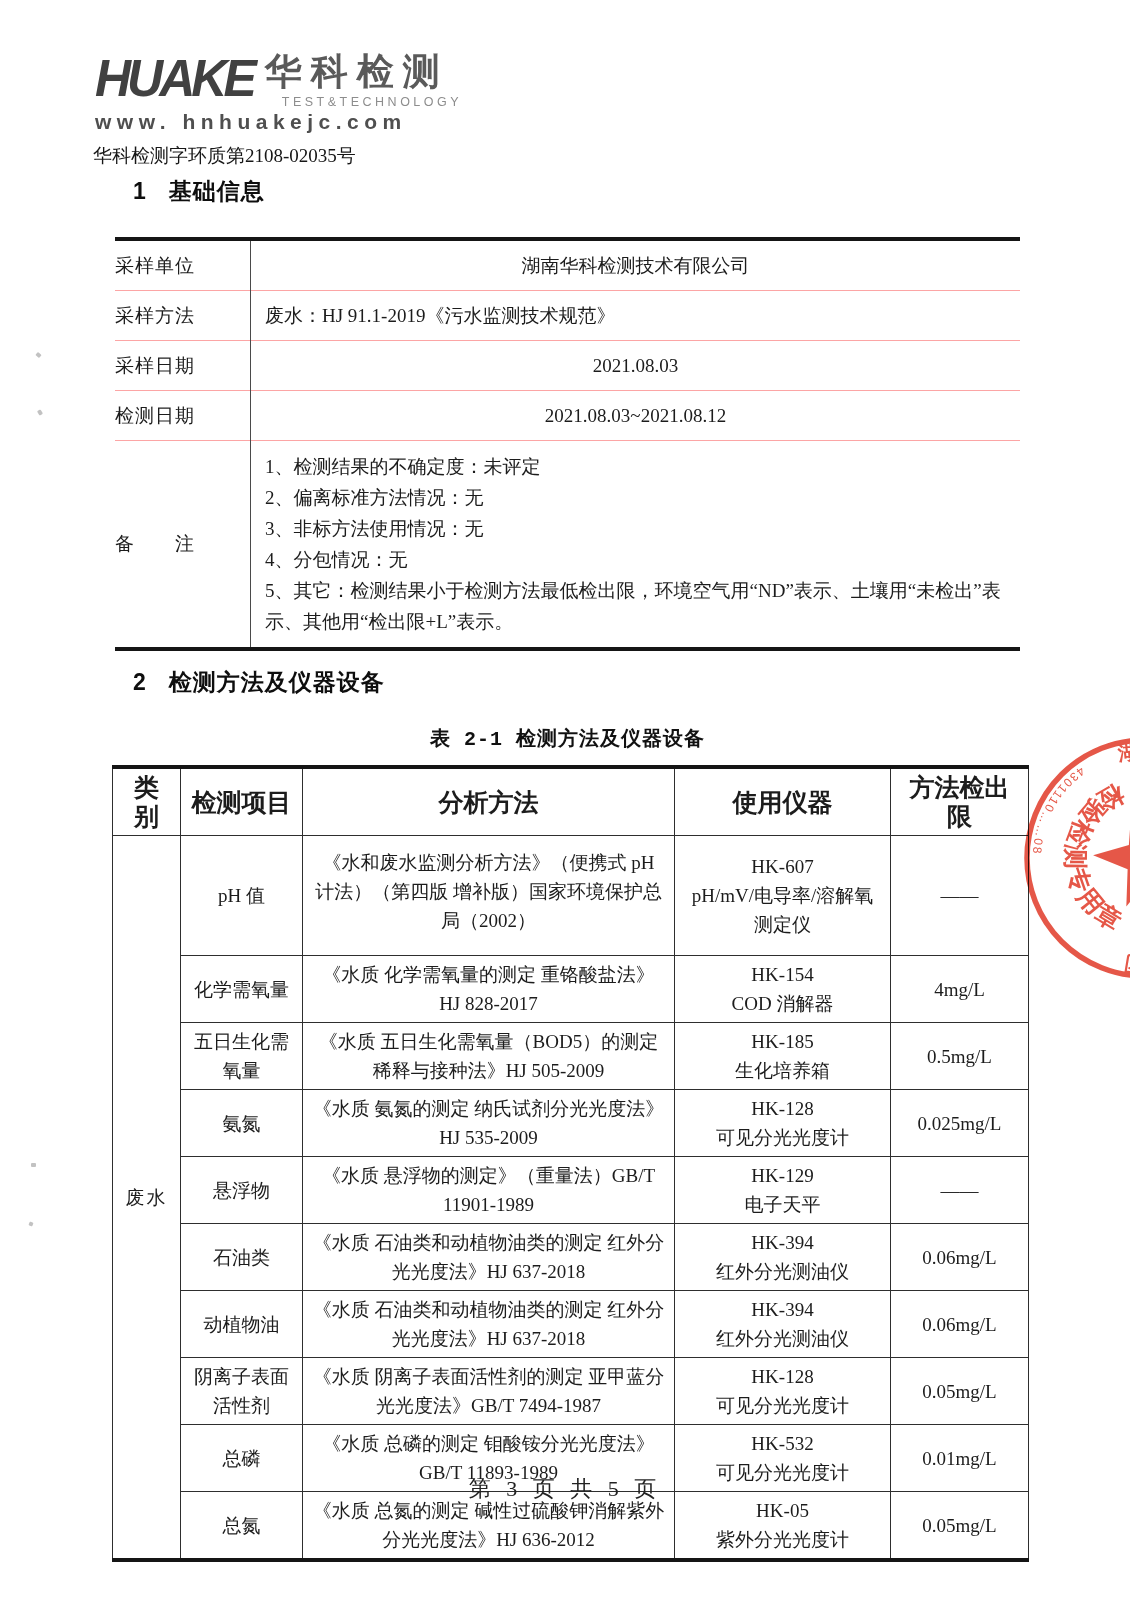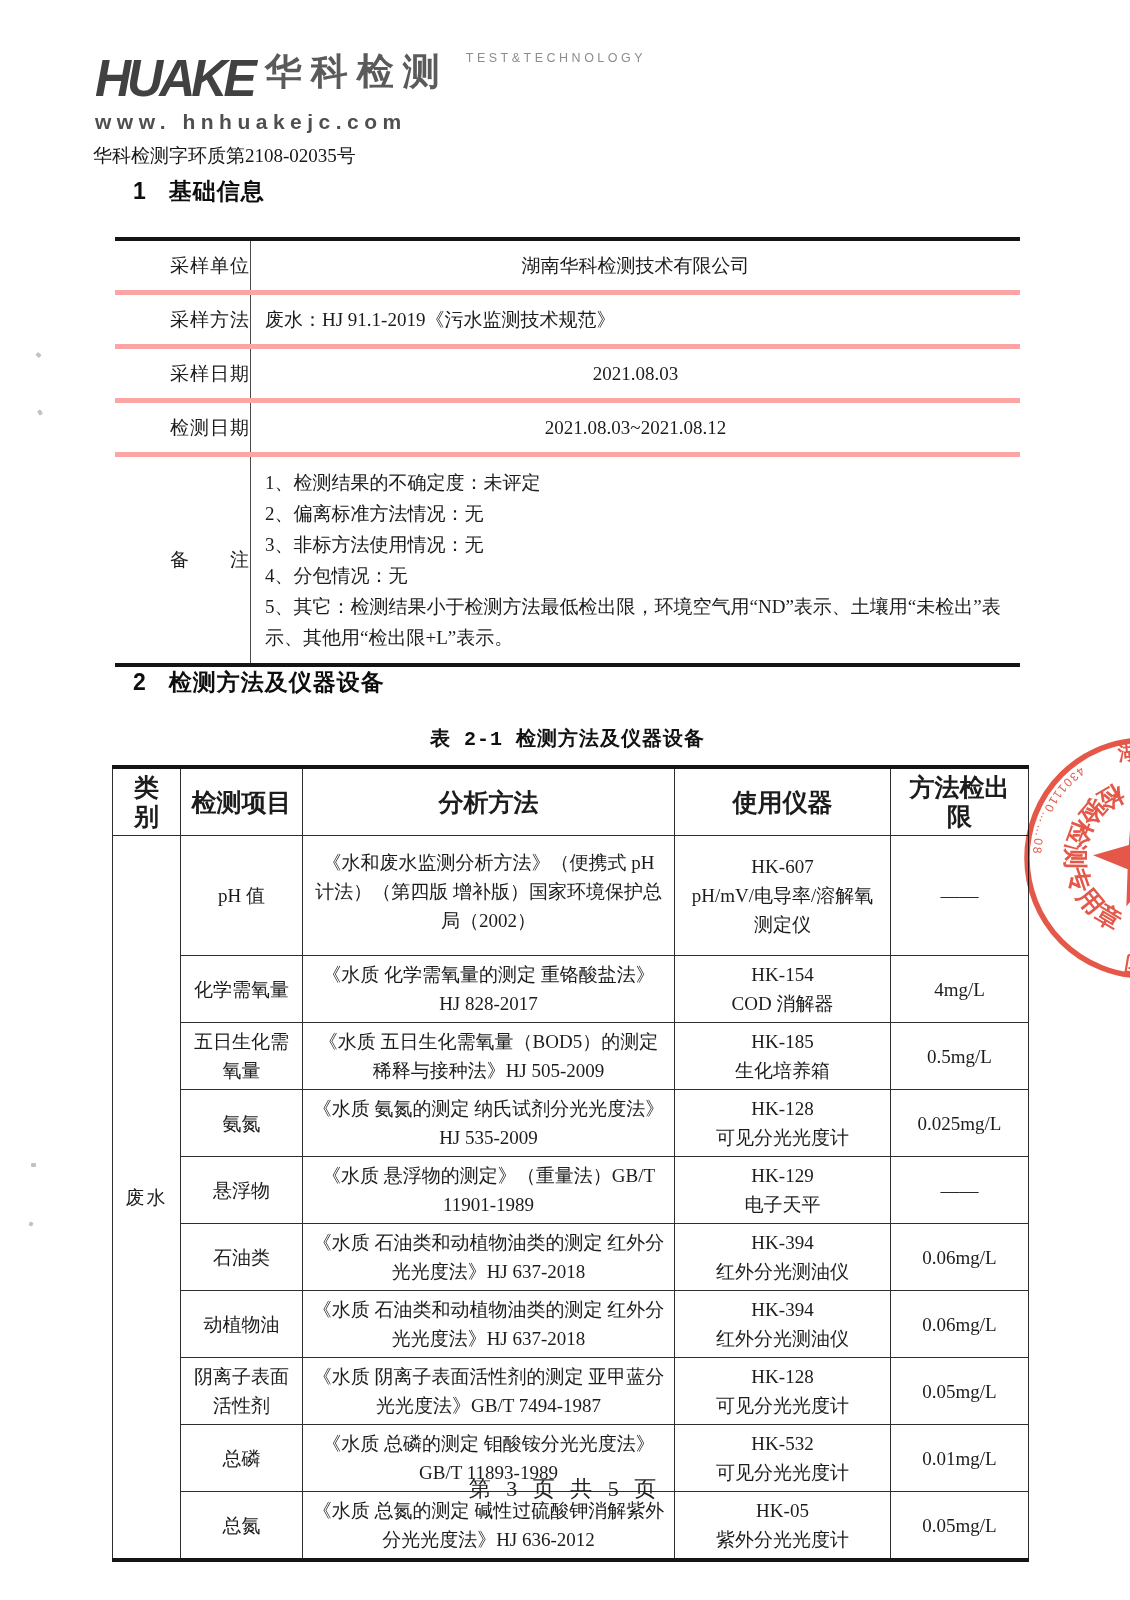--- a/index.html
+++ b/index.html
@@ -8,21 +8,21 @@
     background:#ffffff;overflow:hidden;
     font-family:"Liberation Serif","DejaVu Serif",serif;color:#1c1c1c;
   }
   
   .logo{position:absolute;left:95px;top:50px;display:flex;align-items:flex-start;gap:12px;}
   .logo-en{
     font-family:"Liberation Sans","DejaVu Sans",sans-serif;
     font-style:italic;font-weight:900;font-size:50px;line-height:58px;
     letter-spacing:-4px;color:#414141;transform:scaleY(1.02);
   }
-  .logo-right{display:flex;}
+  .logo-right{display:flex;flex-direction:column;}
   .logo-cn{font-size:37px;line-height:44px;letter-spacing:9px;color:#5a5a5a;font-weight:600;}
   .logo-sub{
     font-family:"Liberation Sans","DejaVu Sans",sans-serif;
     font-size:12.5px;letter-spacing:3.5px;color:#8d8d8d;margin-top:1px;margin-left:17px;
   }
   .logo-www{
     position:absolute;left:95px;top:110px;
     font-family:"Liberation Sans","DejaVu Sans",sans-serif;
     font-size:21px;letter-spacing:5.5px;color:#4f4f4f;font-weight:600;
   }
@@ -42,25 +42,25 @@
     font-weight:bold;font-size:20px;color:#111;letter-spacing:1px;
   }
   
   .info-table{
     position:absolute;left:115px;top:237px;width:905px;
     border-collapse:collapse;table-layout:fixed;
     border-top:4px solid #151515;border-bottom:4px solid #151515;
     font-size:19px;
   }
   .info-table th{
-    width:135px;font-weight:normal;text-align:right;vertical-align:middle;
+    width:135px;font-weight:normal;text-align:left;vertical-align:middle;
     border-right:1.5px solid #4a4a4a;letter-spacing:1px;
   }
   .info-table td{vertical-align:middle;}
-  .info-table tr + tr th,.info-table tr + tr td{border-top:5px solid #fca5a5;}
+  .info-table tr + tr th,.info-table tr + tr td{border-top:1px solid #fca5a5;}
   .info-table th,.info-table td{height:49px;padding:0;}
   .info-table td.center{text-align:center;}
   .info-table td.left{text-align:left;padding-left:14px;}
   .info-table tr.tall th,.info-table tr.tall td{height:auto;padding-top:10px;padding-bottom:10px;}
   .remark-line{line-height:31px;text-align:left;}
   
   .method-table{
     position:absolute;left:112px;top:765px;width:916px;
     border-collapse:collapse;table-layout:fixed;
     border-top:4px solid #151515;border-bottom:4px solid #151515;

